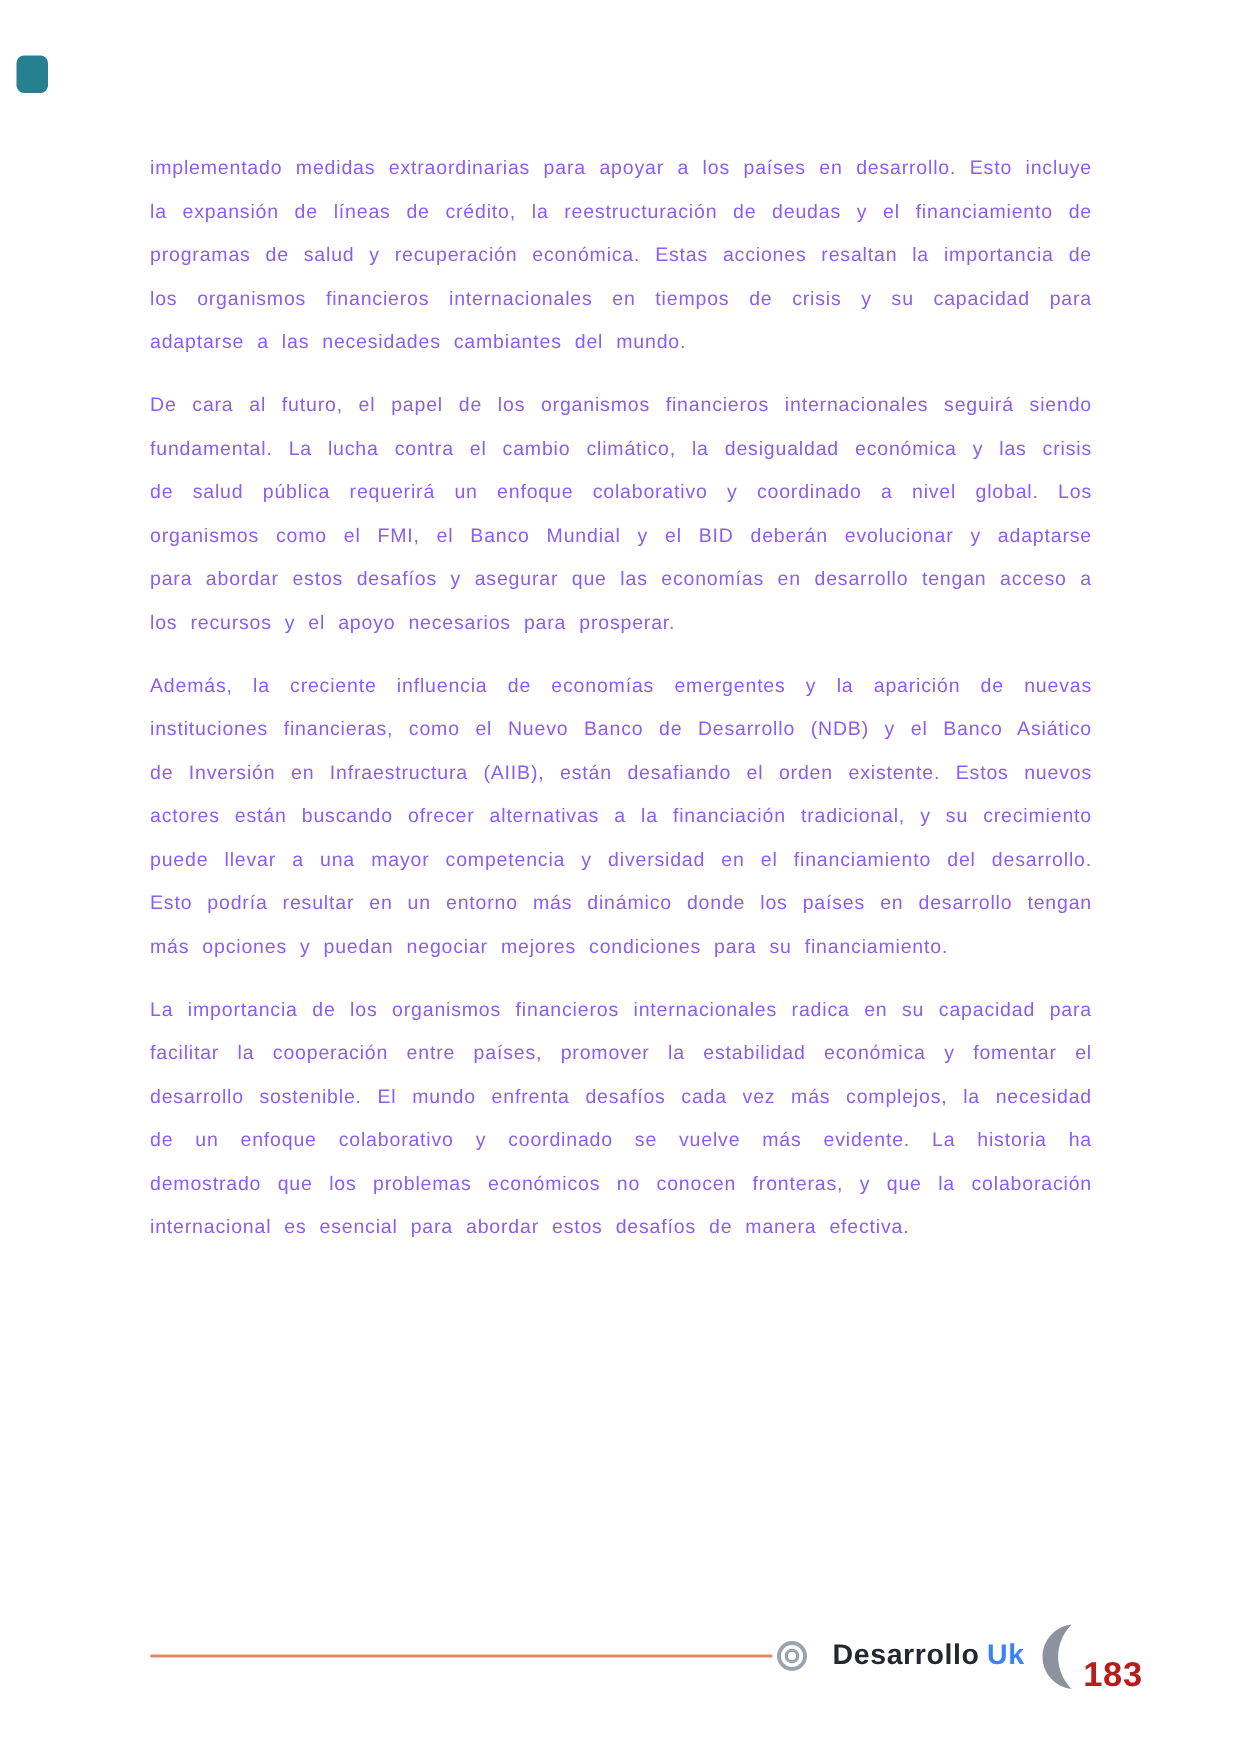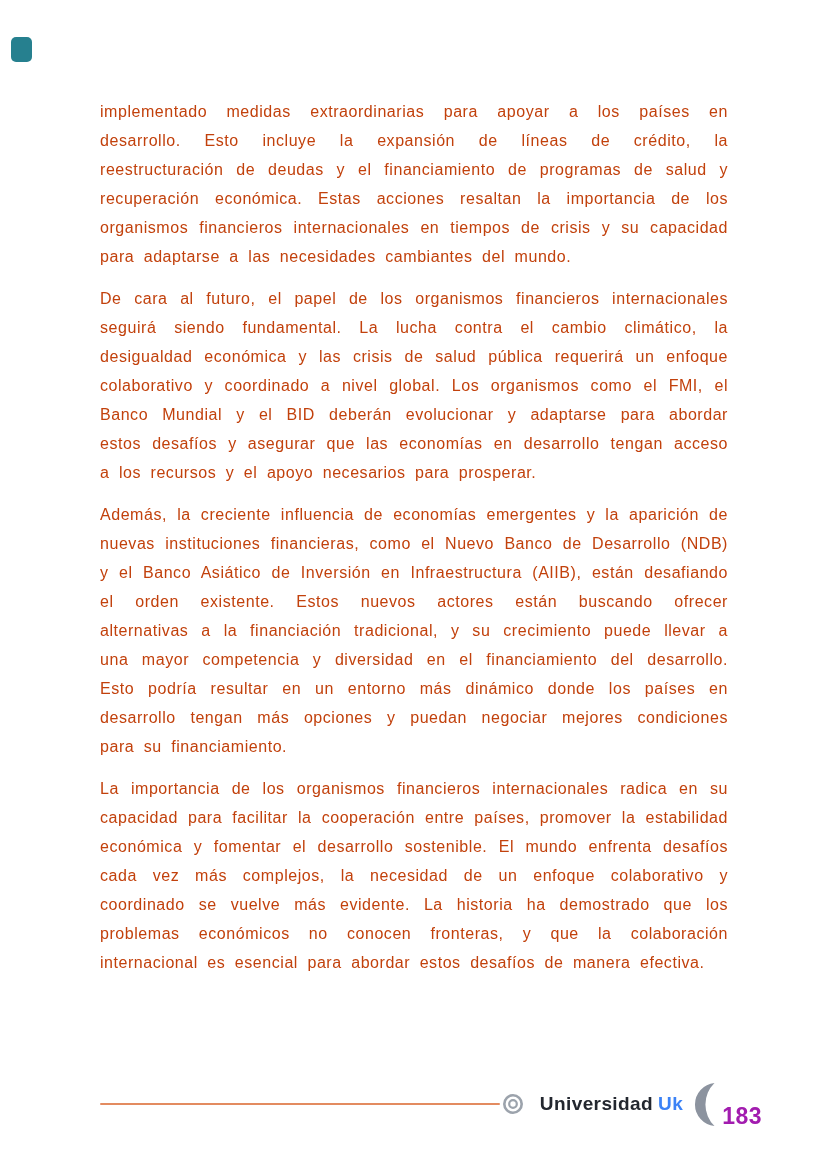--- a/index.html
+++ b/index.html
@@ -31,25 +31,25 @@
   }
   
   .content {
     position: absolute;
     left: 100px;
     top: 97px;
     width: 628px;
   }
   .content p {
     margin: 0 0 13px 0;
-    font-size: 16px;
+    font-size: 13px;
     line-height: 29px;
     letter-spacing: 0.55px;
     word-spacing: 4.5px;
-    color: #c2410c;
+    color: #8b5cf6;
     text-align: justify;
   }
   
   .footer {
     position: absolute;
     left: 100px;
     top: 1080px;
     width: 662px;
     height: 48px;
     display: flex;
@@ -85,21 +85,21 @@
   .crescent {
     margin-left: 11px;
     width: 22px;
     height: 45px;
     display: inline-flex;
   }
   .page-number {
     margin-left: 6px;
     font-size: 23px;
     font-weight: 700;
-    color: #a21caf;
+    color: #b91c1c;
     letter-spacing: 0.5px;
     margin-top: 24px;
   }
 </style>
 </head>
 <body>
 
 <div class="page">
 
   <div class="corner-square"></div>
@@ -114,21 +114,21 @@
   <footer class="footer">
     <div class="rule"></div>
 
     <span class="target">
       <svg width="22" height="22" viewBox="0 0 22 22" xmlns="http://www.w3.org/2000/svg">
         <circle cx="11" cy="11" r="8.7" fill="#ffffff" stroke="#9CA3AC" stroke-width="2.6"></circle>
         <circle cx="11" cy="11" r="3.8" fill="#ffffff" stroke="#9CA3AC" stroke-width="2.2"></circle>
       </svg>
     </span>
 
-    <span class="brand">Universidad</span>
+    <span class="brand">Desarrollo</span>
     <span class="brand-suffix">Uk</span>
 
     <span class="crescent">
       <svg width="22" height="45" viewBox="0 0 22 45" xmlns="http://www.w3.org/2000/svg">
         <path d="M 20.5 1 A 21.6 21.6 0 0 0 20.5 44 A 30 30 0 0 1 20.5 1 Z" fill="#8C939F"></path>
       </svg>
     </span>
 
     <span class="page-number">183</span>
   </footer>

